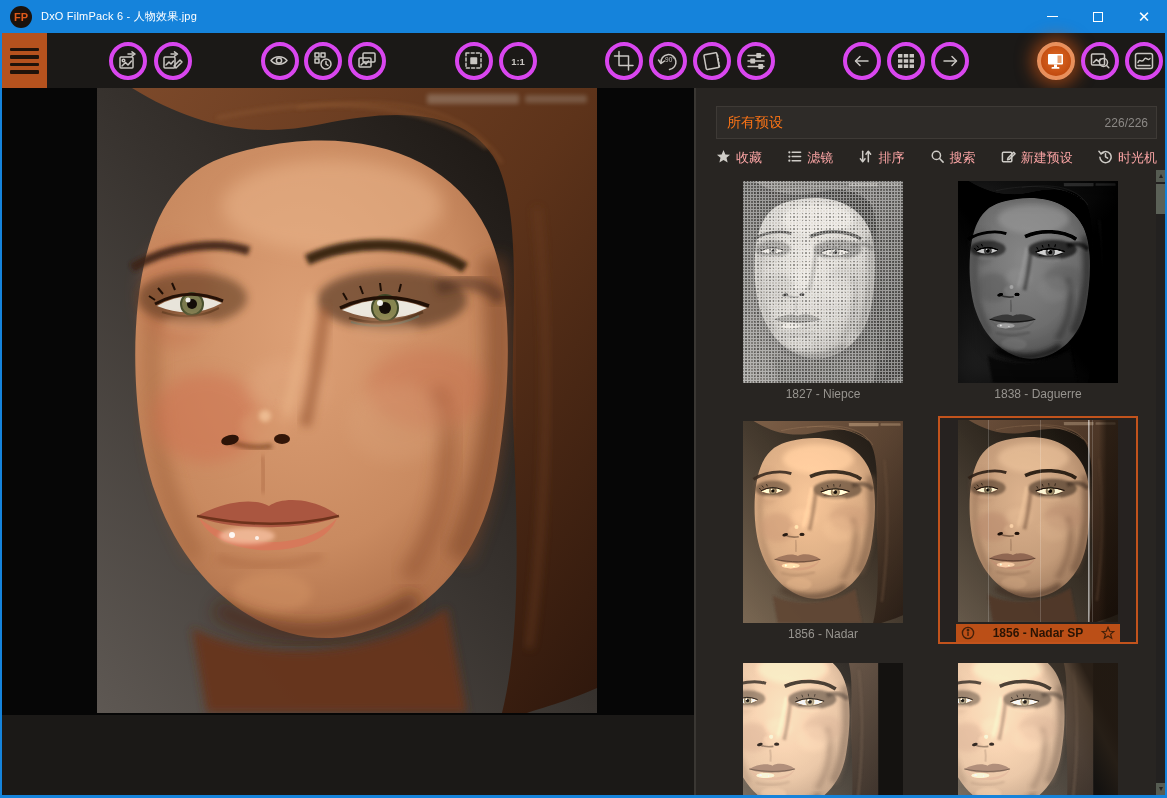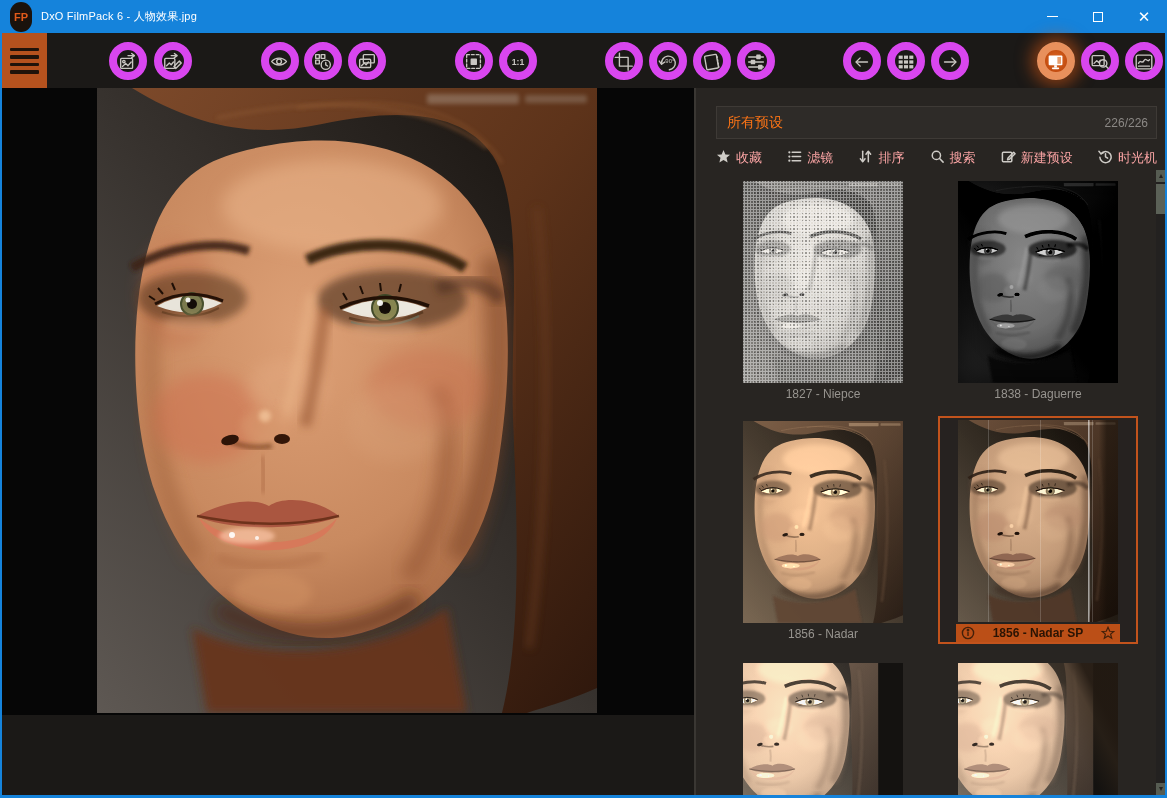--- a/index.html
+++ b/index.html
@@ -2,41 +2,41 @@
 <html><head>
 <meta charset="utf-8">
 <style>
   html,body{margin:0;padding:0;background:#111;}
   *{box-sizing:border-box;}
   .app{position:relative;width:1167px;height:798px;background:#1b1917;overflow:hidden;
        font-family:"Liberation Sans","DejaVu Sans",sans-serif;-webkit-font-smoothing:antialiased;}
 
   
   .titlebar{position:absolute;left:0;top:0;width:100%;height:33px;background:#1583db;display:flex;align-items:center;}
-  .fp-logo{width:22px;height:30px;margin-left:10px;background:#1a120c;border-radius:11px;
+  .fp-logo{width:22px;height:22px;margin-left:10px;background:#1a120c;border-radius:11px;
            display:flex;align-items:center;justify-content:center;color:#e05a1a;font-weight:bold;font-size:11px;}
   .title-text{color:#fff;font-size:11px;margin-left:9px;letter-spacing:.2px;}
   .win-controls{position:absolute;right:0;top:0;height:33px;display:flex;}
   .wbtn{width:46px;height:33px;display:flex;align-items:center;justify-content:center;color:#fff;}
   .wbtn .min-glyph{width:11px;height:1.5px;background:#fff;display:block;}
   .wbtn .max-glyph{width:10px;height:10px;border:1.4px solid #fff;display:block;}
   .wbtn .close-glyph{font-size:15px;line-height:1;}
 
   .win-border{position:absolute;background:#1583db;z-index:60;}
   .wb-left{left:0;top:33px;width:2px;height:765px;}
   .wb-right{right:0;top:33px;width:2px;height:765px;}
   .wb-bottom{left:0;bottom:0;width:100%;height:3px;}
 
   
   .toolbar{position:absolute;left:0;top:33px;width:100%;height:55px;background:#1b1917;}
   .hamburger{position:absolute;left:2px;top:0;width:45px;height:55px;background:#b5521e;
              display:flex;flex-direction:column;justify-content:center;gap:4px;padding:0 8px;cursor:pointer;}
   .hamburger i{display:block;height:3.5px;background:#20130a;border-radius:1px;}
-  .tbtn{position:absolute;top:9px;width:38px;height:38px;border:8px solid #d946ef;border-radius:50%;
-        display:flex;align-items:flex-start;justify-content:center;}
+  .tbtn{position:absolute;top:9px;width:38px;height:38px;border:4px solid #d946ef;border-radius:50%;
+        display:flex;align-items:center;justify-content:center;}
   .tbtn svg{stroke:#c9c6c2;fill:none;stroke-width:1.5;stroke-linecap:round;stroke-linejoin:round;}
   .tbtn svg text{fill:#c9c6c2;stroke:none;font-family:"Liberation Sans",sans-serif;}
   .tbtn.active{background:radial-gradient(circle at 50% 45%,#e06a24 0%,#c24c10 70%);border-color:#e8905c;
                box-shadow:0 0 16px 6px rgba(214,86,18,.55);}
   .tbtn.active svg{stroke:#fff;}
 
   
   .viewer{position:absolute;left:2px;top:88px;width:692px;height:627px;background:#060606;}
   .photo{position:absolute;left:95px;top:0;width:500px;height:625px;overflow:hidden;}
   svg.port{display:block;width:100%;height:100%;}

